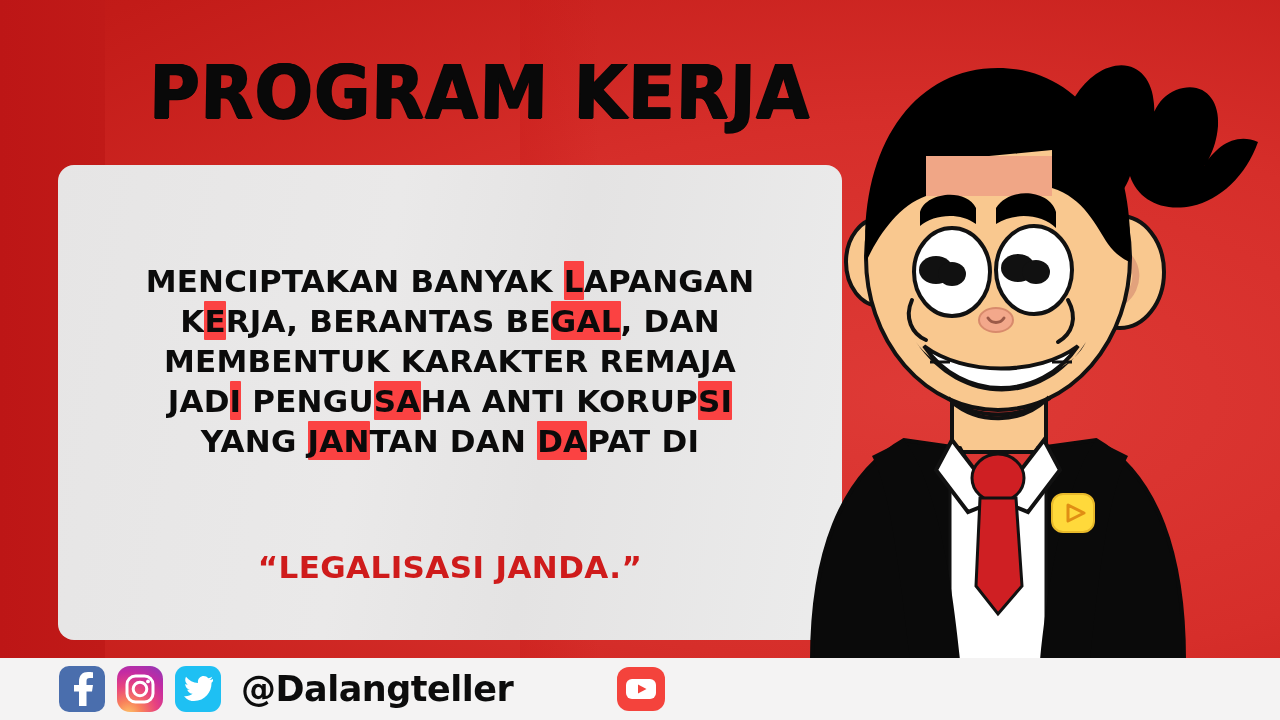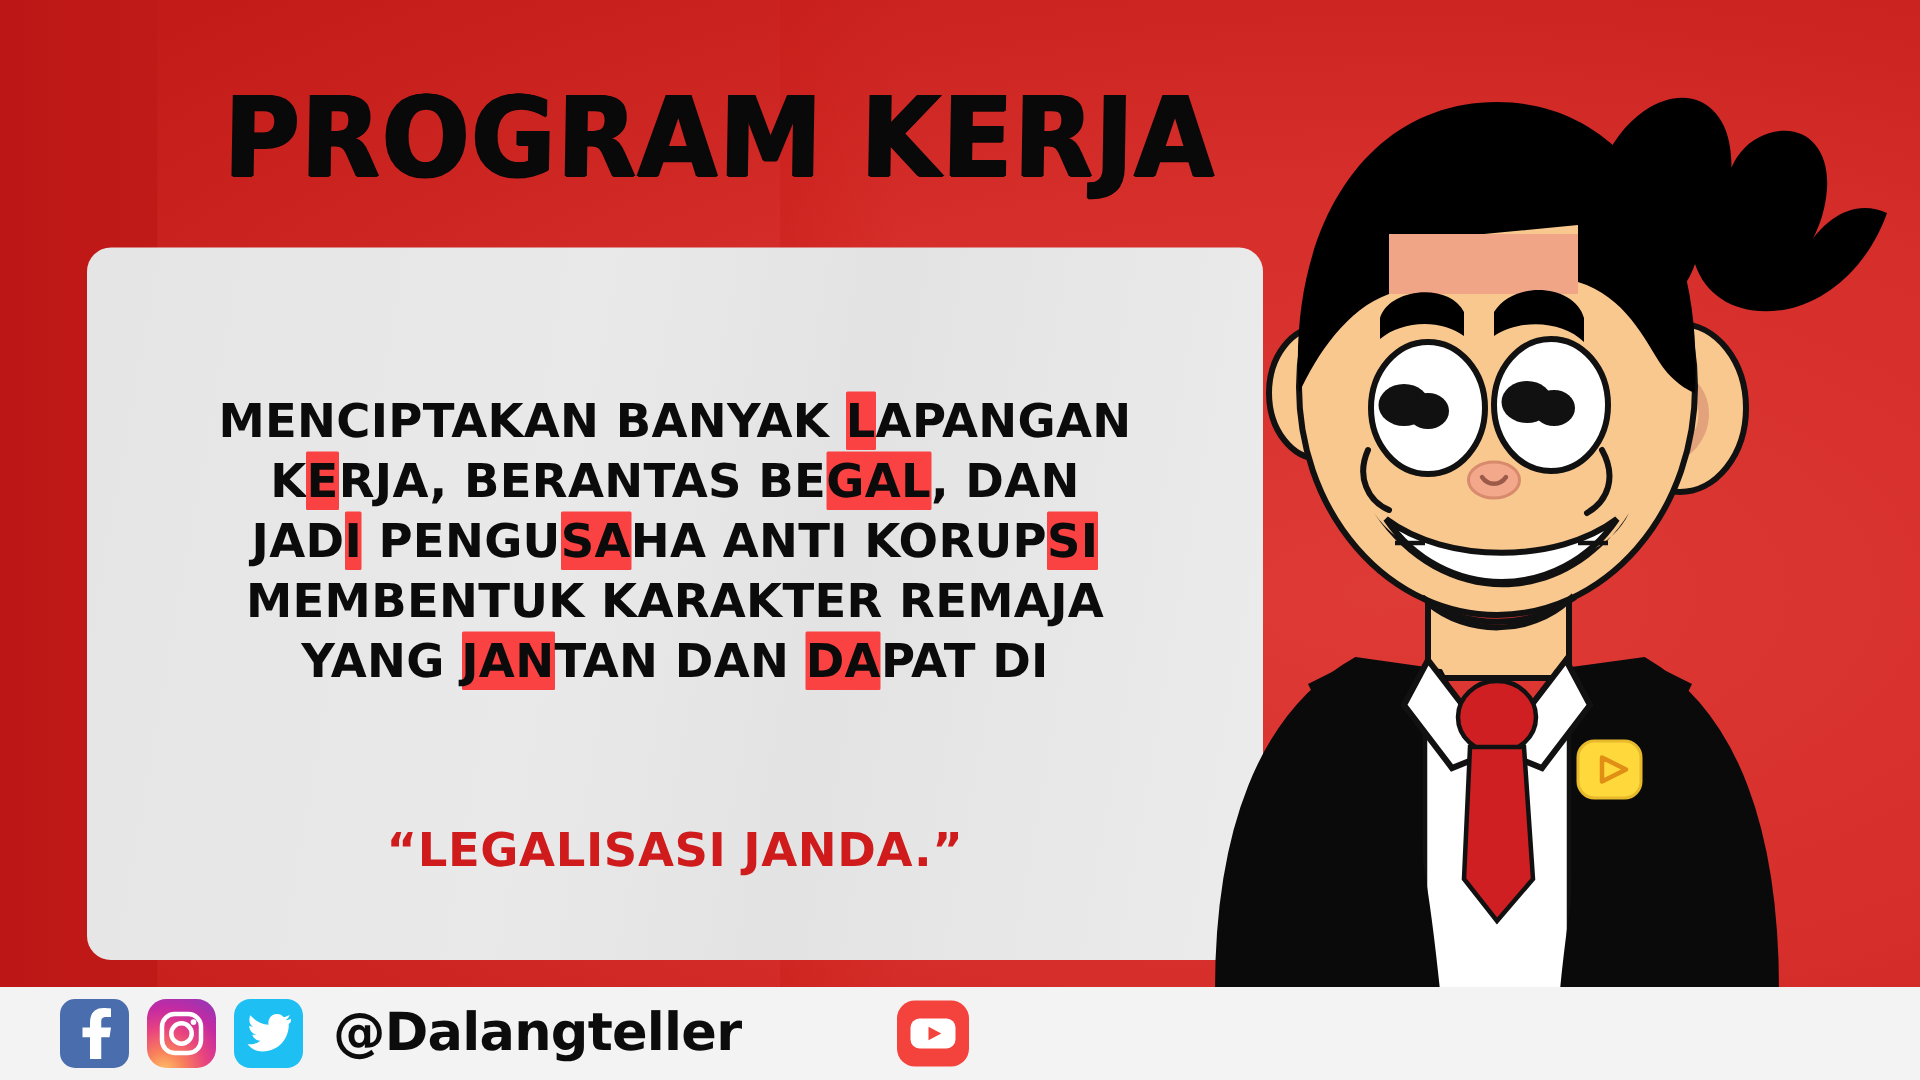--- a/index.html
+++ b/index.html
@@ -79,21 +79,21 @@
   }
 
   
   #character { position:absolute; left:800px; top:0; width:480px; height:660px; }
   #character svg { display:block; }
 
   
   #footer {
     position:absolute; left:0; bottom:0; width:1280px; height:62px;
     background:#f4f3f3;
-    display:flex; align-items:center;
+    display:flex; align-items:center;padding-left:19px;
   }
   .social-group { display:flex; align-items:center; }
   .social-group.left { margin-left:40px; }
   .social-group.right { margin-left:104px; }
   .sicon {
     width:46px; height:46px; border-radius:11px;
     margin-right:12px;
     position:relative; flex:0 0 auto;
     display:flex; align-items:center; justify-content:center;
   }
@@ -122,22 +122,22 @@
 
   <div class="bg-band b1"></div>
   <div class="bg-band b2"></div>
 
   <div id="title">PROGRAM KERJA</div>
 
   <div id="card">
     <div id="body-text">
         <span class="line"><span>MENCIPTAKAN BANYAK </span><mark>L</mark><span>APANGAN</span></span>
         <span class="line"><span>K</span><mark>E</mark><span>RJA, BERANTAS BE</span><mark>GAL</mark><span>, DAN</span></span>
+        <span class="line"><span>MEMBENTUK KARAKTER REMAJA</span></span>
         <span class="line"><span>JAD</span><mark>I</mark><span> PENGU</span><mark>SA</mark><span>HA ANTI KORUP</span><mark>SI</mark></span>
-        <span class="line"><span>MEMBENTUK KARAKTER REMAJA</span></span>
         <span class="line"><span>YANG </span><mark>JAN</mark><span>TAN DAN </span><mark>DA</mark><span>PAT DI</span></span>
       </div>
     <div id="punchline">“LEGALISASI JANDA.”</div>
   </div>
 
   <div id="character">
     <svg width="480" height="660" viewBox="0 0 480 660" xmlns="http://www.w3.org/2000/svg">
       <defs>
         <clipPath id="clipStage">
             <rect x="0" y="0" width="480" height="660"></rect>

